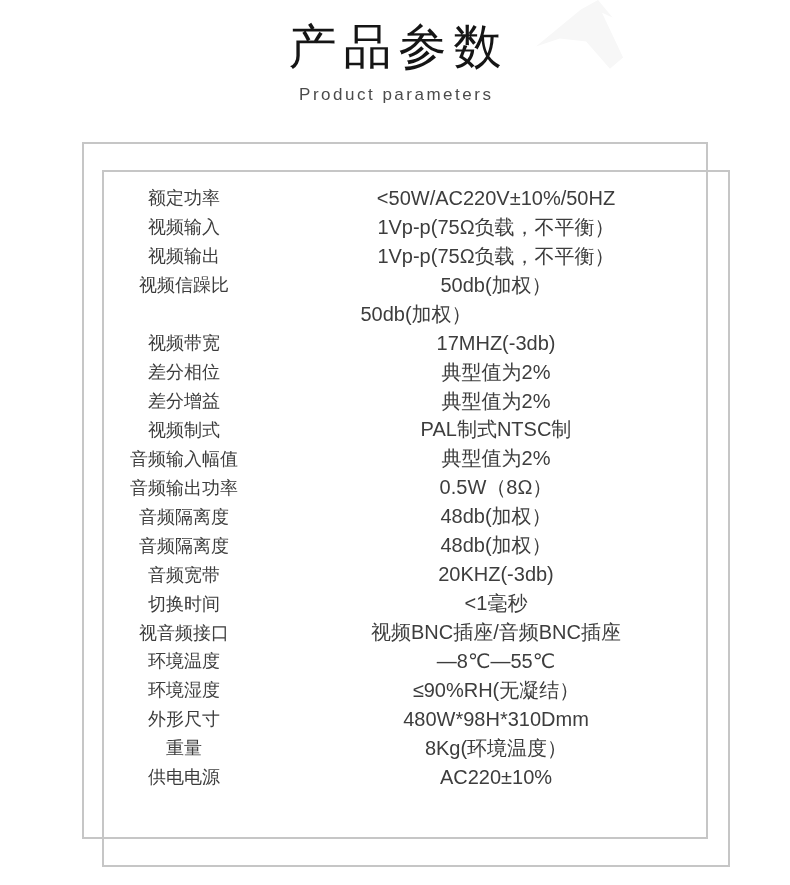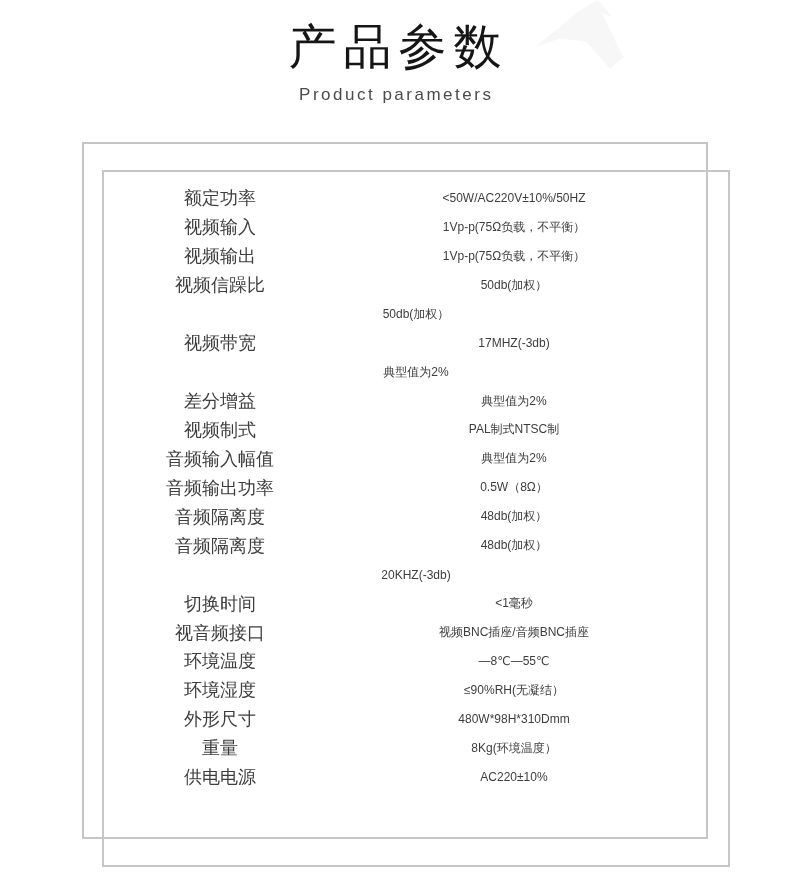--- a/index.html
+++ b/index.html
@@ -28,24 +28,23 @@
   .frame{position:absolute;box-sizing:border-box;border:2px solid var(--frame);background:transparent;}
   .frame-back{left:82px;top:142px;width:626px;height:697px;}
   .frame-front{left:102px;top:170px;width:628px;height:697px;}
   .spec-table{
     position:absolute;left:104px;top:170px;width:624px;padding-top:14px;
   }
   .row{display:flex;align-items:center;height:28.95px;}
   .label{
     width:160px;text-align:center;font-size:18px;color:var(--text);
     white-space:nowrap;
-    padding-left:36px;
   }
   .value{
-    flex:1;text-align:center;font-size:12px;color:var(--text);
+    flex:1;text-align:center;font-size:20px;color:var(--text);
     white-space:nowrap;
   }
 </style>
 </head>
 <body>
 
 <div class="watermark"></div>
 
 <div class="header">
   <h1 class="title-zh">产品参数</h1>
@@ -73,20 +72,21 @@
       <span class="value">50db(加权）</span>
     </div>
     <div class="row">
       <span class="value">50db(加权）</span>
     </div>
     <div class="row">
       <span class="label">视频带宽</span>
       <span class="value">17MHZ(-3db)</span>
     </div>
     <div class="row">
+      <span class="label">差分相位</span>
       <span class="value">典型值为2%</span>
     </div>
     <div class="row">
       <span class="label">差分增益</span>
       <span class="value">典型值为2%</span>
     </div>
     <div class="row">
       <span class="label">视频制式</span>
       <span class="value">PAL制式NTSC制</span>
     </div>
@@ -100,20 +100,21 @@
     </div>
     <div class="row">
       <span class="label">音频隔离度</span>
       <span class="value">48db(加权）</span>
     </div>
     <div class="row">
       <span class="label">音频隔离度</span>
       <span class="value">48db(加权）</span>
     </div>
     <div class="row">
+      <span class="label">音频宽带</span>
       <span class="value">20KHZ(-3db)</span>
     </div>
     <div class="row">
       <span class="label">切换时间</span>
       <span class="value">&lt;1毫秒</span>
     </div>
     <div class="row">
       <span class="label">视音频接口</span>
       <span class="value">视频BNC插座/音频BNC插座</span>
     </div>

